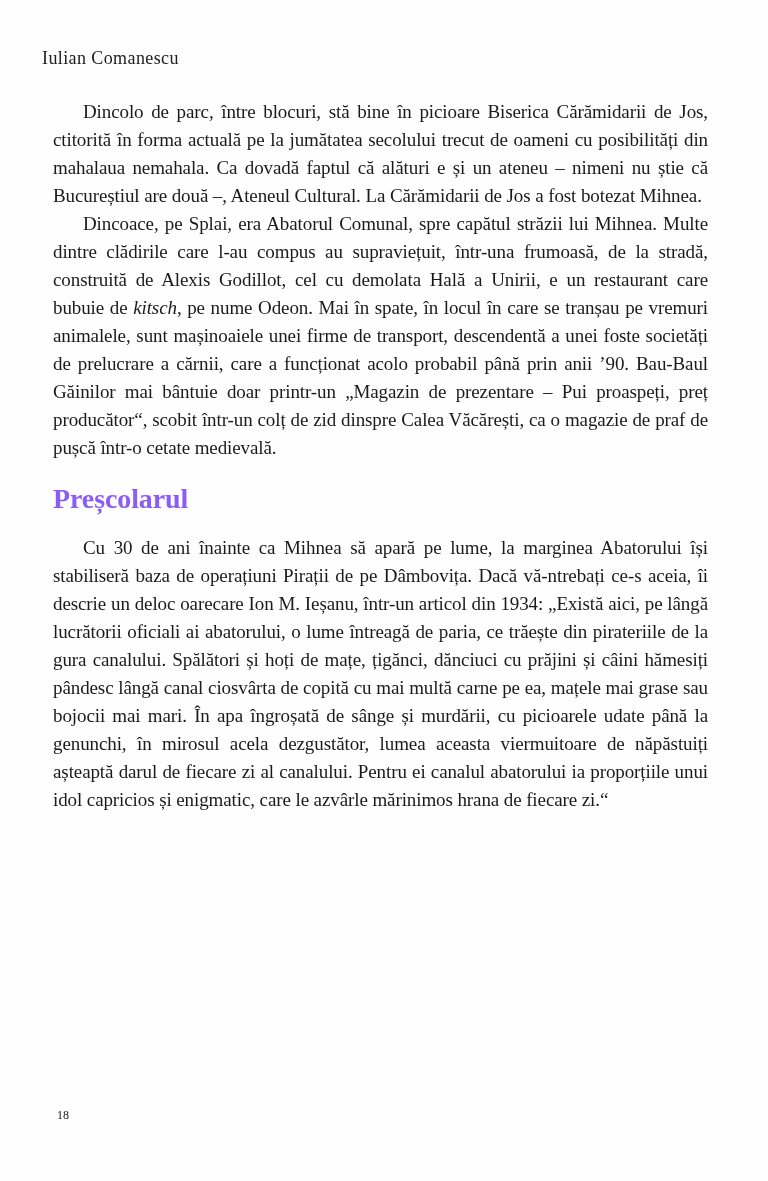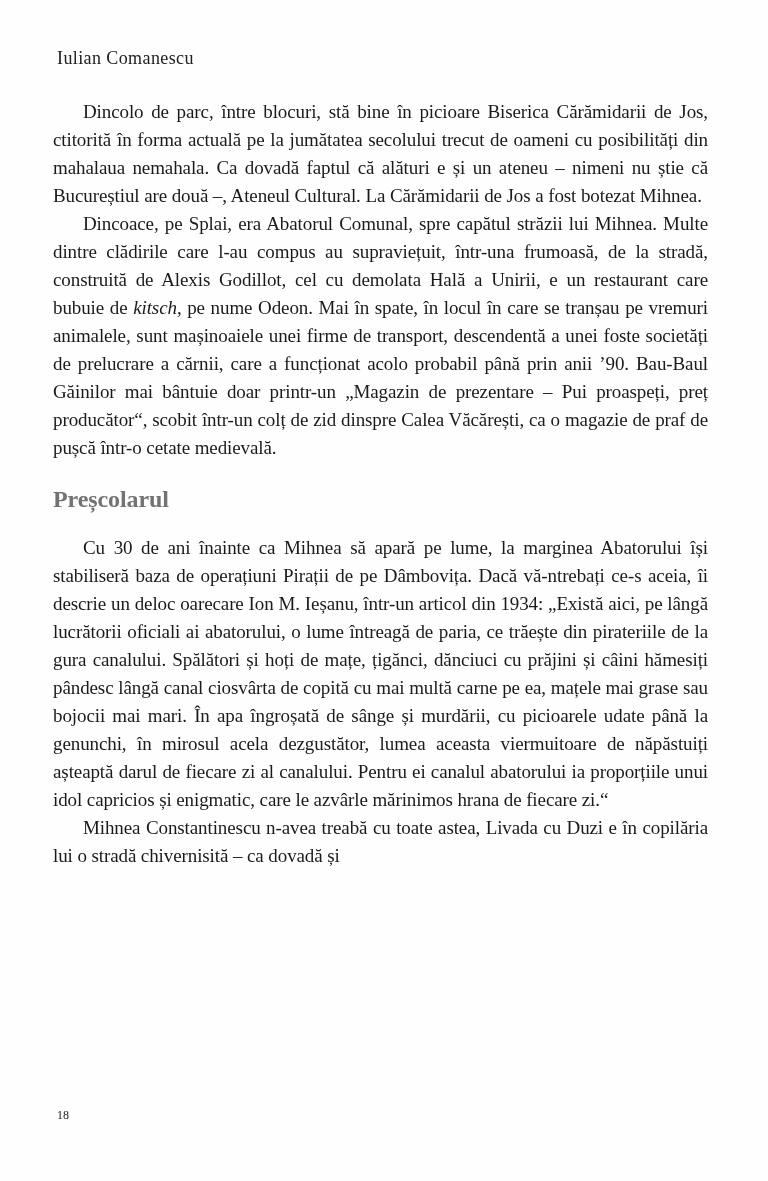--- a/index.html
+++ b/index.html
@@ -14,21 +14,21 @@
     color: #1a1a1a;
     position: relative;
     overflow: hidden;
   }
   .page {
     position: absolute;
     inset: 0;
   }
   .running-header {
     position: absolute;
-    left: 57px;
+    left: 42px;
     top: 48px;
     font-size: 18px;
     letter-spacing: 0.4px;
     color: #202020;
   }
   .body-text {
     position: absolute;
     left: 53px;
     top: 98px;
     width: 655px;
@@ -36,27 +36,27 @@
     line-height: 28px;
     text-align: justify;
     letter-spacing: -0.1px;
     hyphens: auto;
   }
   .para {
     margin: 0;
     text-indent: 30px;
   }
   .section-heading {
-    font-size: 24px;
+    font-size: 28px;
     line-height: 30px;
     font-weight: bold;
     margin: 22px 0 20px 0;
     text-align: left;
     text-indent: 0;
-    color: #737373;
+    color: #8b5cf6;
   }
   .italic {
     font-style: italic;
   }
   .page-number {
     position: absolute;
     left: 57px;
     top: 1108px;
     font-size: 12px;
     color: #202020;
@@ -72,19 +72,18 @@
   <main class="body-text">
 
     <p class="para">Dincolo de parc, între blocuri, stă bine în picioare Biserica Cărămidarii de Jos, ctitorită în forma actuală pe la jumătatea secolului trecut de oameni cu posibilități din mahalaua nemahala. Ca dovadă faptul că alături e și un ateneu – nimeni nu știe că Bucureștiul are două –, Ateneul Cultural. La Cărămidarii de Jos a fost botezat Mihnea.</p>
 
     <p class="para"><span>Dincoace, pe Splai, era Abatorul Comunal, spre capătul străzii lui Mihnea. Multe dintre clădirile care l-au compus au supraviețuit, într-una frumoasă, de la stradă, construită de Alexis Godillot, cel cu demolata Hală a Unirii, e un restaurant care bubuie de </span><em class="italic">kitsch</em><span>, pe nume Odeon. Mai în spate, în locul în care se tranșau pe vremuri animalele, sunt mașinoaiele unei firme de transport, descendentă a unei foste societăți de prelucrare a cărnii, care a funcționat acolo probabil până prin anii ’90. Bau-Baul Găinilor mai bântuie doar printr-un „Magazin de prezentare – Pui proaspeți, preț producător“, scobit într-un colț de zid dinspre Calea Văcărești, ca o magazie de praf de pușcă într-o cetate medievală.</span></p>
 
     <h2 class="section-heading">Preșcolarul</h2>
 
     <p class="para">Cu 30 de ani înainte ca Mihnea să apară pe lume, la marginea Abatorului își stabiliseră baza de operațiuni Pirații de pe Dâmbovița. Dacă vă-ntrebați ce-s aceia, îi descrie un deloc oarecare Ion M. Ieșanu, într-un articol din 1934: „Există aici, pe lângă lucrătorii oficiali ai abatorului, o lume întreagă de paria, ce trăește din pirateriile de la gura canalului. Spălători și hoți de mațe, țigănci, dănciuci cu prăjini și câini hămesiți pândesc lângă canal ciosvârta de copită cu mai multă carne pe ea, mațele mai grase sau bojocii mai mari. În apa îngroșată de sânge și murdării, cu picioarele udate până la genunchi, în mirosul acela dezgustător, lumea aceasta viermuitoare de năpăstuiți așteaptă darul de fiecare zi al canalului. Pentru ei canalul abatorului ia proporțiile unui idol capricios și enigmatic, care le azvârle mărinimos hrana de fiecare zi.“</p>
 
-    <p class="para">Mihnea Constantinescu n-avea treabă cu toate astea, Livada cu Duzi e în copilăria lui o stradă chivernisită – ca dovadă și</p>
 
   </main>
 
   <div class="page-number">18</div>
 
 </div>
 
 </body></html>

